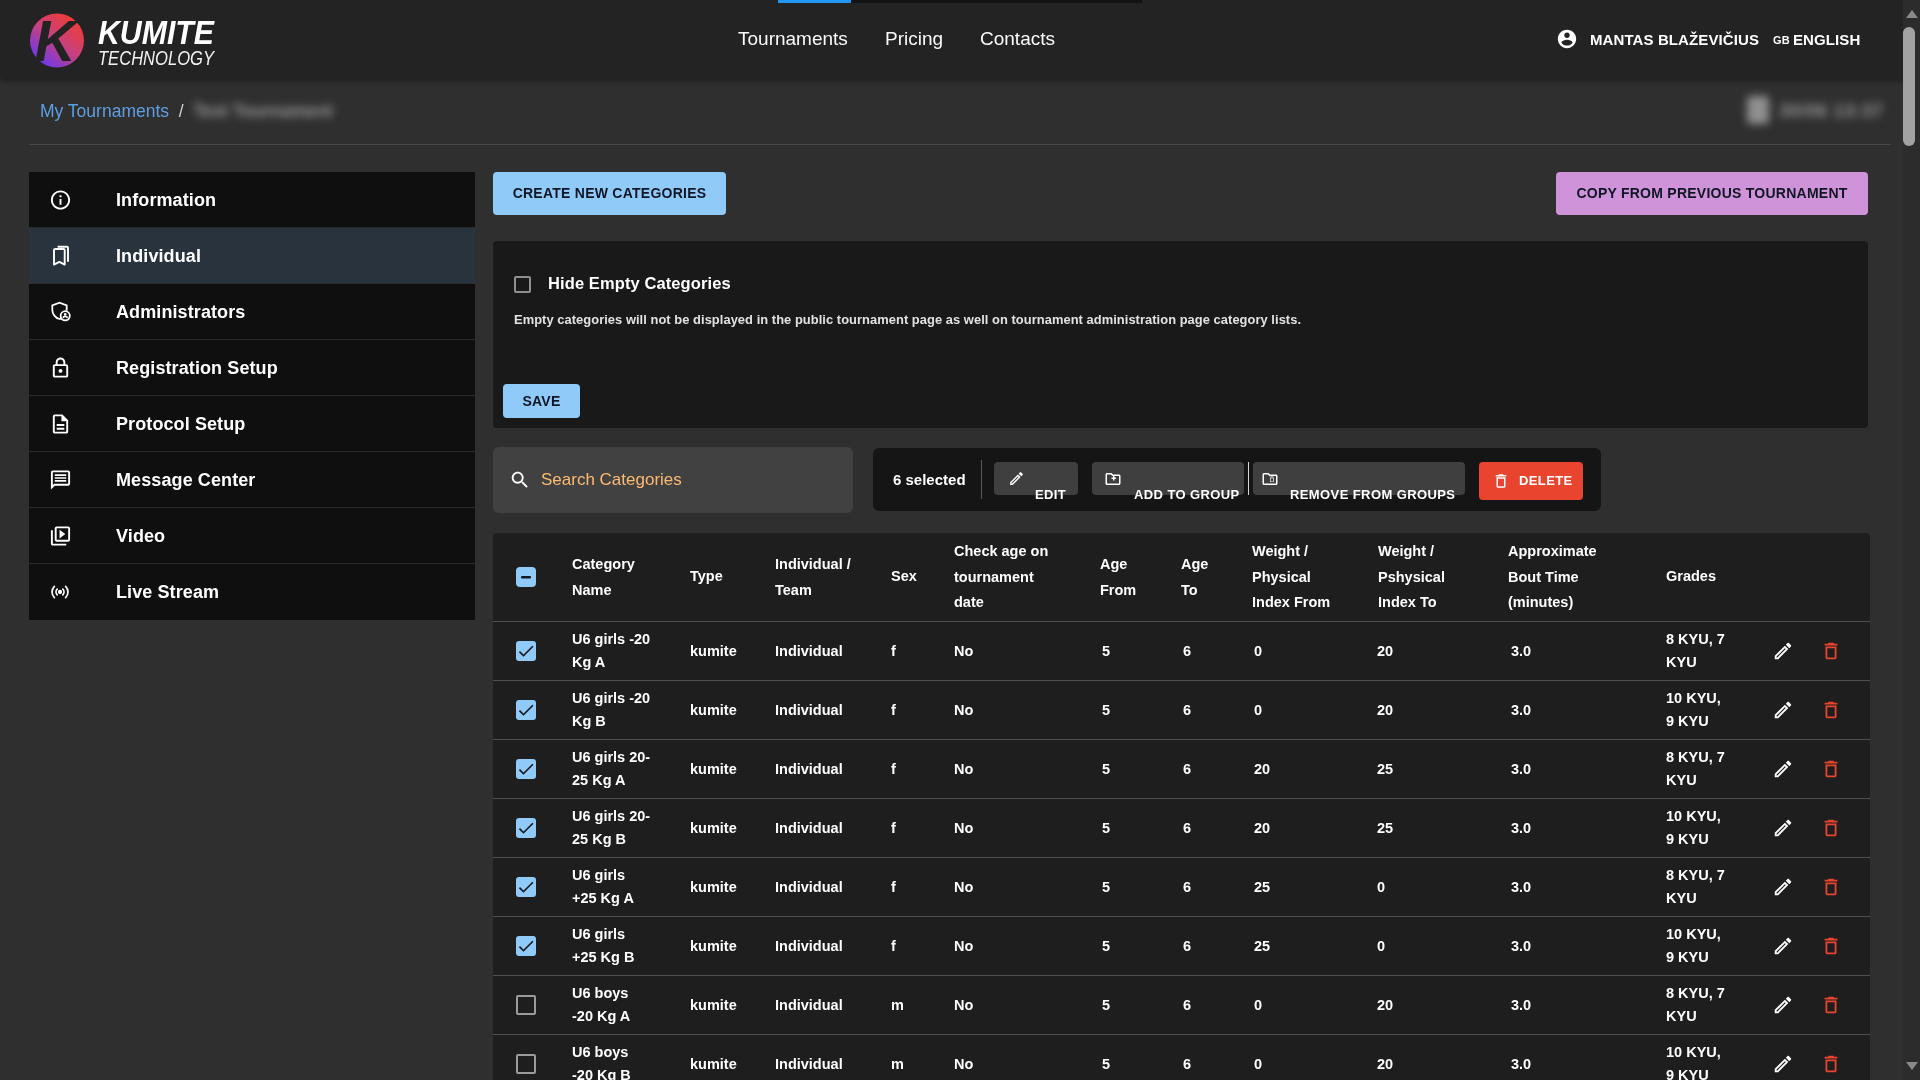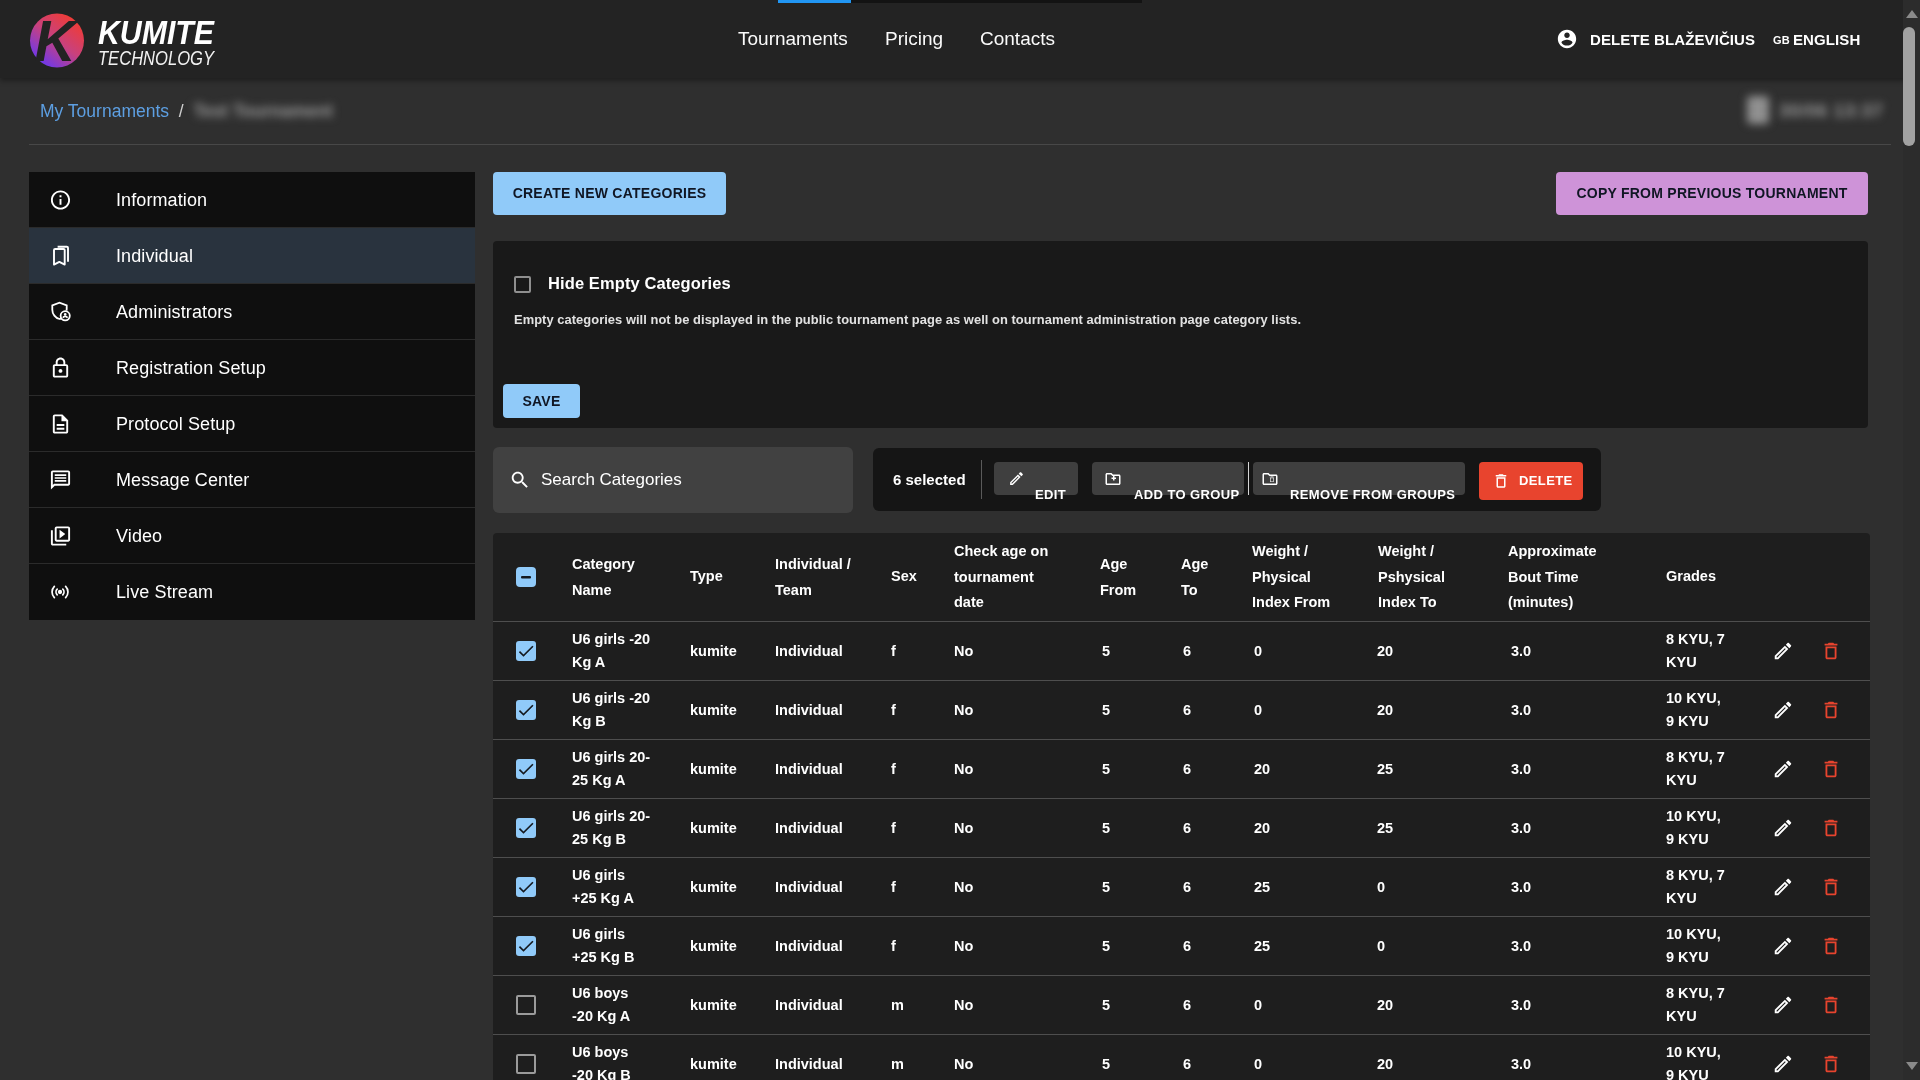--- a/index.html
+++ b/index.html
@@ -21,39 +21,39 @@
 #crumbs { position:absolute; left:40px; top:101px; font-size:17.5px; }
 #hr1 { position:absolute; left:29px; top:144px; width:1862px; height:1px; background:#484848; }
 
 
 #sidebar { position:absolute; left:29px; top:172px; width:446px; background:#0f0f0f; }
 .sitem { position:relative; height:56px; border-bottom:1px solid #2b2b2b; }
 .sitem:last-child { border-bottom:none; }
 .sitem.sel { background:#29333e; }
 .sitem .sicon { position:absolute; left:20px; top:50%; transform:translateY(-50%); }
 .sitem .slabel { position:absolute; left:87px; top:50%; transform:translateY(-50%);
-  color:#fff; font-size:18px; letter-spacing:0.1px; }
+  color:#fff; font-size:18px; letter-spacing:0.1px;font-weight:bold; }
 
 
 .cbtn { position:absolute; border-radius:4px; font-size:14px; font-weight:bold;
   letter-spacing:0.25px; text-align:center; color:#101624; }
 #btn-create { left:493px; top:172px; width:233px; height:43px; line-height:43px; background:#90caf9; }
 #btn-copy { left:1556px; top:172px; width:312px; height:43px; line-height:43px; background:#ce93d8; }
 
 
 #panel1 { position:absolute; left:493px; top:241px; width:1375px; height:187px; background:#191919; border-radius:4px; }
 #hideempty-box { position:absolute; left:514px; top:276px; width:17px; height:17px;
   border:2px solid #8f8f8f; border-radius:2px; }
 #hideempty-lbl { position:absolute; left:548px; top:274px; font-size:16.5px; font-weight:bold; color:#fff; letter-spacing:0.1px; }
 .ptext { position:absolute; left:514px; color:#e2e2e2; font-size:12.9px; font-weight:bold; letter-spacing:0.05px; }
 #save-btn { left:503px; top:384px; width:77px; height:34px; line-height:34px; background:#90caf9; }
 
 
 #search { position:absolute; left:493px; top:447px; width:360px; height:66px; background:#414141; border-radius:6px; }
-#search .ph { position:absolute; left:48px; top:0; height:66px; line-height:66px; color:#ffffff; font-size:17px; }
+#search .ph { position:absolute; left:48px; top:0; height:66px; line-height:66px; color:#fdba74; font-size:17px; }
 #toolbar { position:absolute; left:873px; top:448px; width:728px; height:63px; background:#151515; border-radius:6px; }
 #selcount { position:absolute; left:893px; top:448px; height:63px; line-height:63px; font-size:15px; font-weight:bold; color:#fff; }
 .tdiv { position:absolute; background:#5a5a5a; width:1px; }
 .tbtn { position:absolute; top:462px; height:33px; background:#3f3f3f; border-radius:4px; color:#fff;
   font-size:13px; font-weight:bold; letter-spacing:0.4px; }
 .tbtn .lbl { position:absolute; top:16px; height:33px; line-height:33px; }
 #btn-delete { position:absolute; left:1479px; top:462px; width:104px; height:38px; background:#e8442e;
   border-radius:4px; color:#fff; font-size:13px; font-weight:bold; letter-spacing:0.4px; }
 
 
@@ -94,21 +94,21 @@
     </svg>
     <div id="toptrack">
         <div id="topblue"></div>
       </div>
     <div class="navlink" style="left:738px">Tournaments</div>
     <div class="navlink" style="left:885px">Pricing</div>
     <div class="navlink" style="left:980px">Contacts</div>
     <svg id="acct" style="left:1556px" width="22" height="22" viewBox="0 0 24 24" fill="#fff">
       <path d="M12 2C6.48 2 2 6.48 2 12s4.48 10 10 10 10-4.48 10-10S17.52 2 12 2zm0 3c1.66 0 3 1.34 3 3s-1.34 3-3 3-3-1.34-3-3 1.34-3 3-3zm0 14.2c-2.5 0-4.71-1.28-6-3.22.03-1.99 4-3.08 6-3.08 1.99 0 5.97 1.09 6 3.08-1.29 1.94-3.5 3.22-6 3.22z"></path>
     </svg>
-    <div class="acctname" style="left:1590px;top:31px">DELETE BLAŽEVIČIUS</div>
+    <div class="acctname" style="left:1590px;top:31px">MANTAS BLAŽEVIČIUS</div>
     <div class="acctname" style="left:1773px;top:34px;font-size:11px">GB</div>
     <div class="acctname" style="left:1793px;top:31px">ENGLISH</div>
   </div>
 
   <div id="crumbs">
     <span style="color:#5d9fe2">My Tournaments</span>
     <span style="color:#cfcfcf">&nbsp;/&nbsp;</span>
     <span class="blur4" style="color:#9a9a9a;font-weight:bold">Test Tournament</span>
   </div>
   <div class="abs blur4" style="left:1747px;top:96px;width:22px;height:28px;background:#909090;border-radius:4px"></div>

